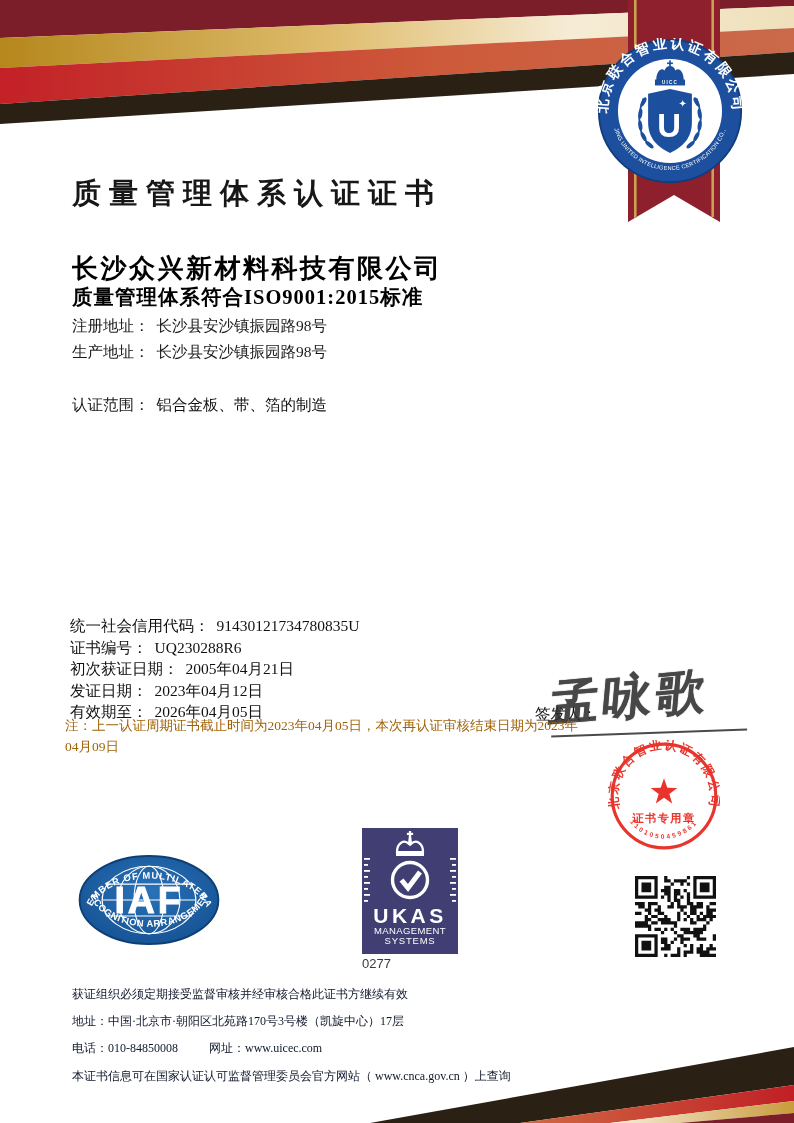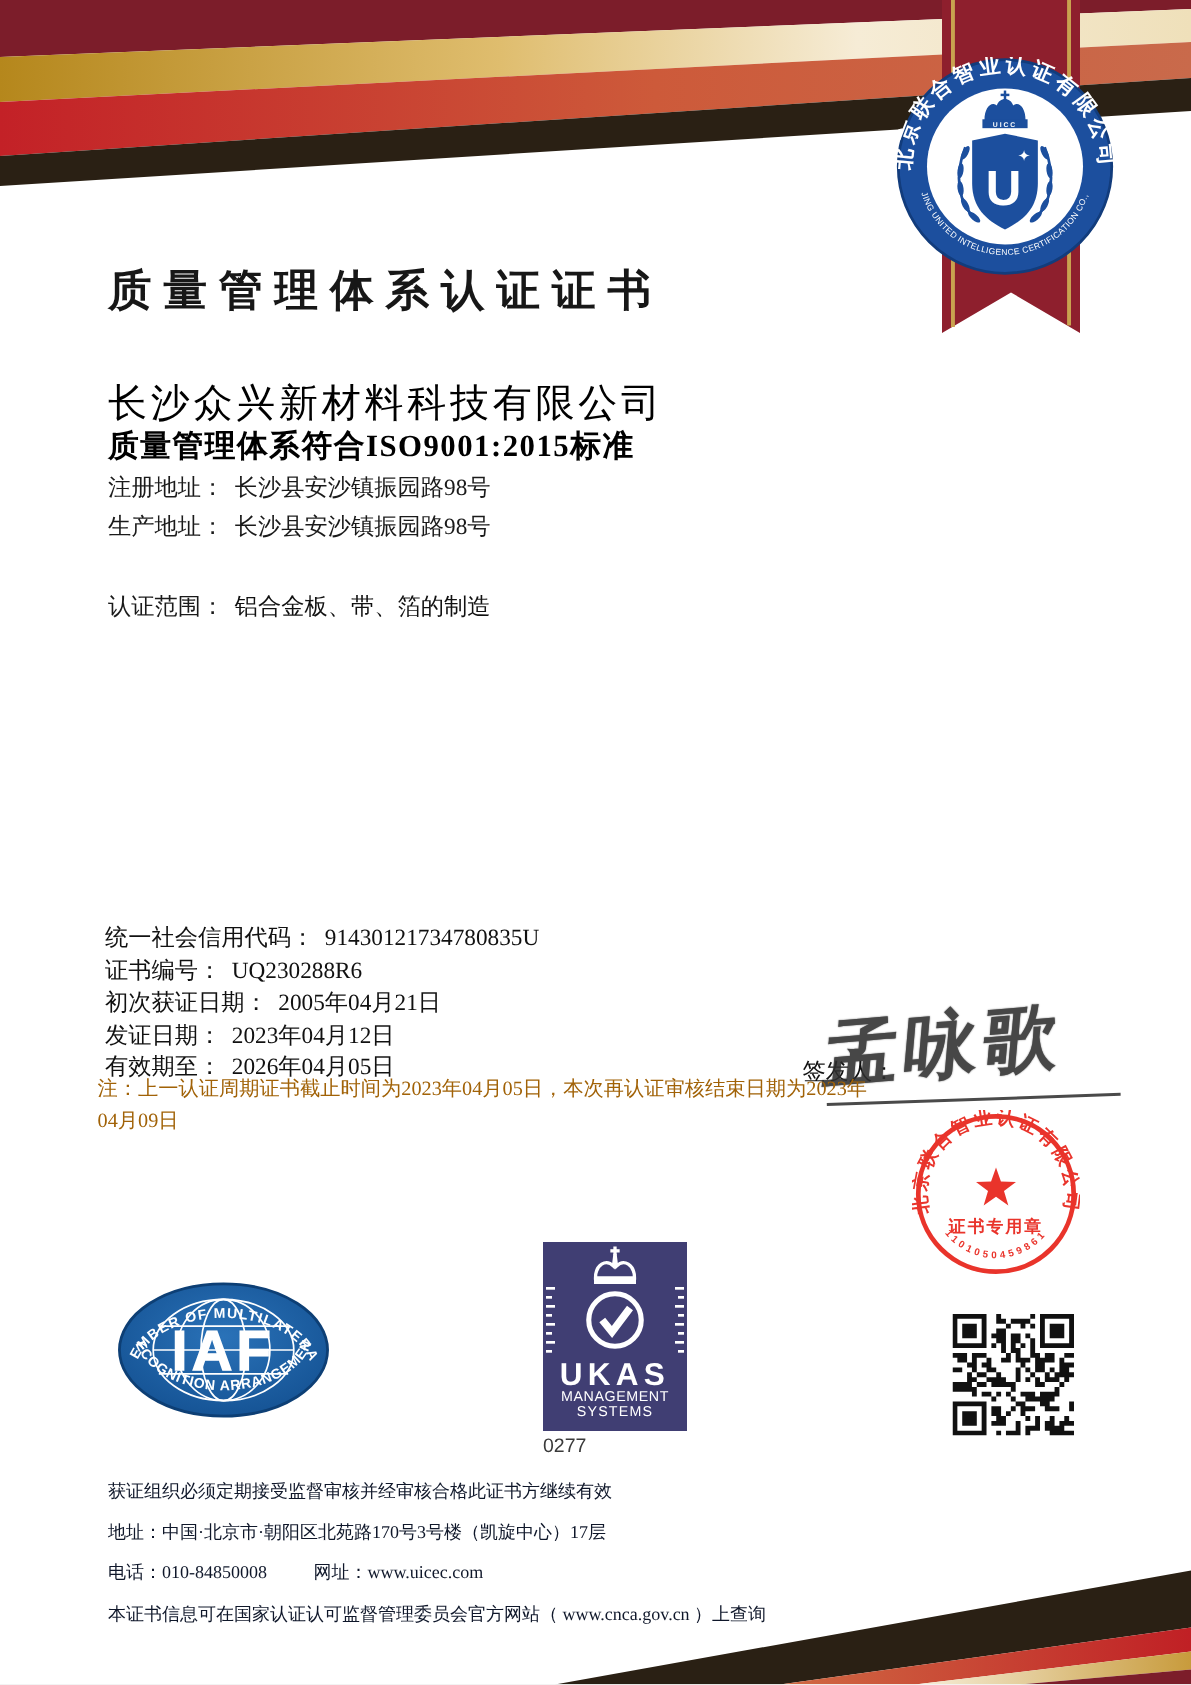--- a/index.html
+++ b/index.html
@@ -4,21 +4,21 @@
 <style>
   html,body{margin:0;padding:0;background:#e9e9e9;}
   .page{
     position:relative;width:794px;height:1123px;margin:0 auto;
     background:#ffffff;overflow:hidden;
     font-family:"Liberation Serif","DejaVu Serif",serif;color:#111;
   }
   .abs{position:absolute;}
   
   .cert-title{left:72px;top:174px;font-size:29px;font-weight:600;letter-spacing:8px;color:#171717;}
-  .company-name{left:72px;top:251px;font-size:26px;font-weight:normal;letter-spacing:2.5px;color:#000;}
+  .company-name{left:72px;top:251px;font-size:26px;font-weight:bold;letter-spacing:2.5px;color:#000;}
   .standard-line{left:72px;top:283px;font-size:20.5px;font-weight:bold;letter-spacing:1px;color:#000;font-family:Liberation Serif, serif;}
   
   .addr-block{left:72px;top:313px;font-size:15.5px;color:#1a1a1a;}
   .addr-row{height:25.6px;line-height:25.6px;white-space:nowrap;}
   .row-label{color:#1a1a1a;}
   .row-value{margin-left:7px;}
   .scope-row{left:72px;top:392px;font-size:15.5px;height:26px;line-height:26px;white-space:nowrap;}
   .meta-block{left:70px;top:615px;font-size:15.5px;}
   .meta-row{height:21.6px;line-height:21.6px;white-space:nowrap;}
   .issuer-label{left:535px;top:704px;font-size:15.5px;}

